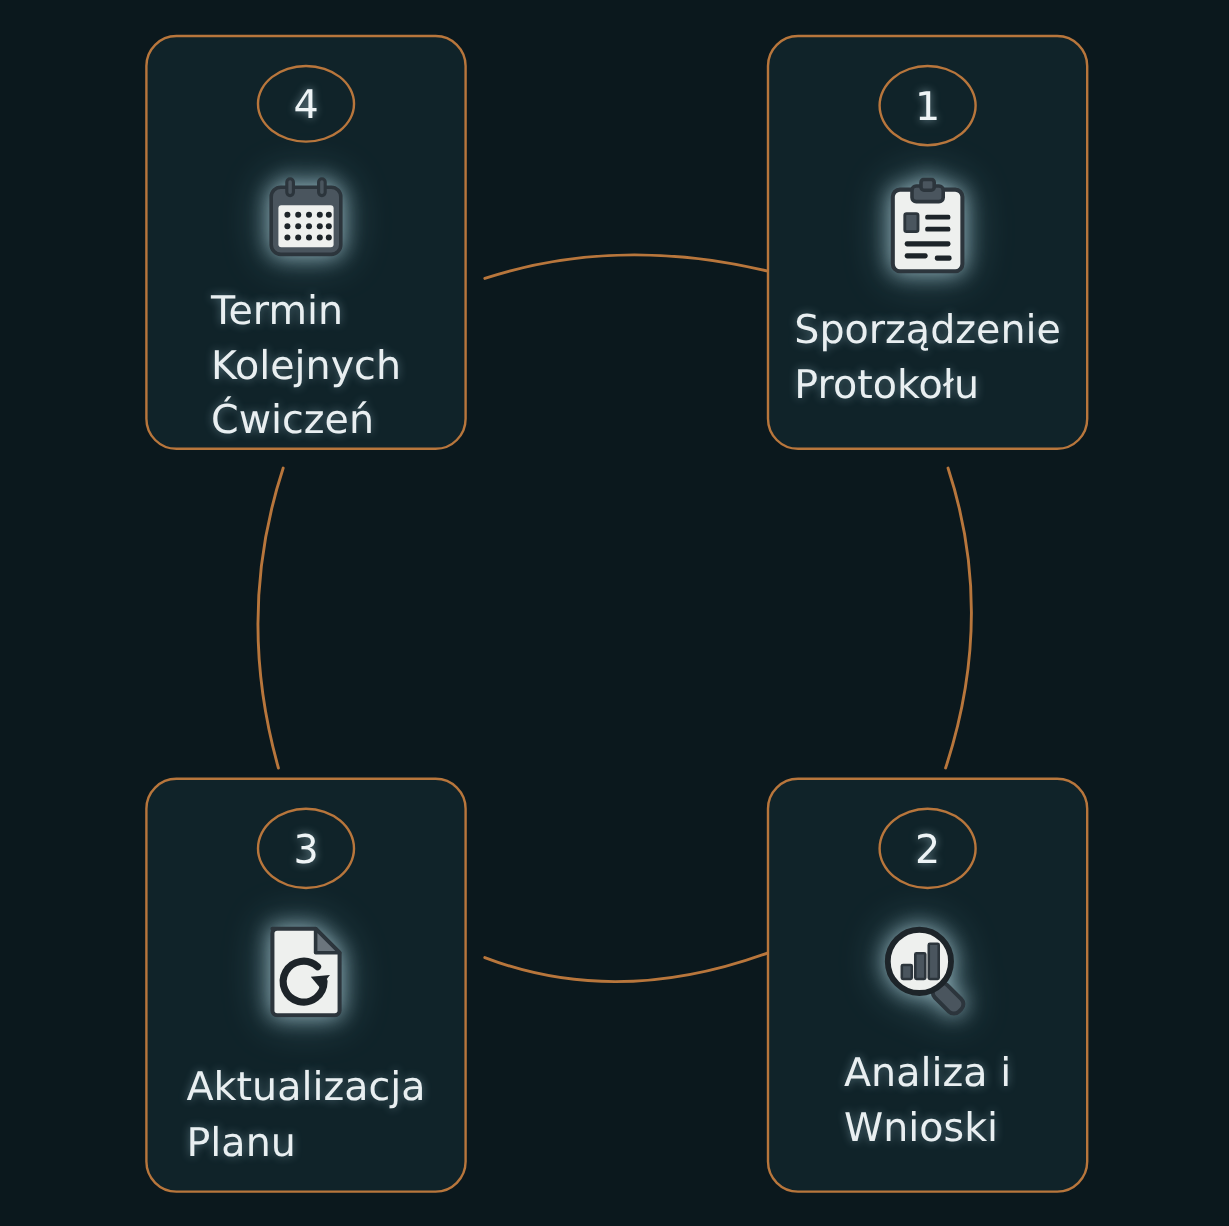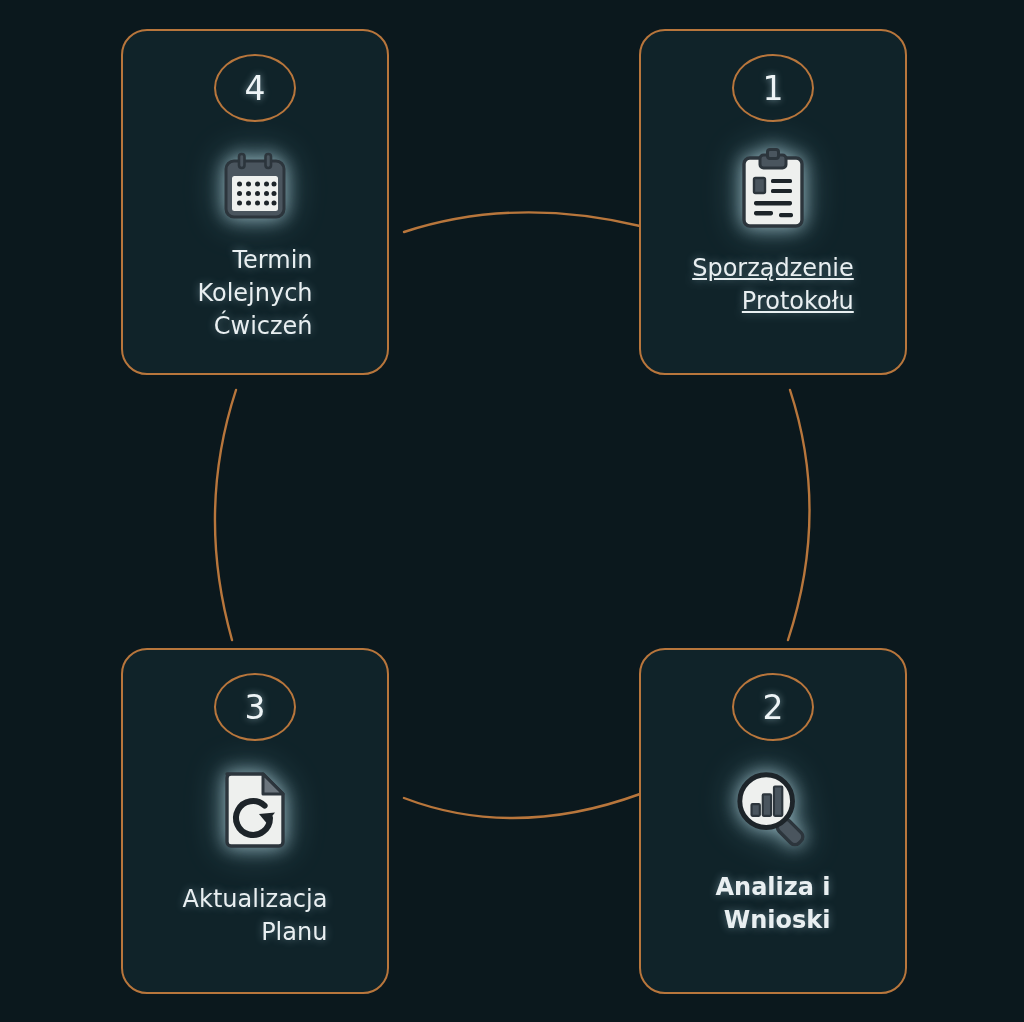--- a/index.html
+++ b/index.html
@@ -80,32 +80,32 @@
     justify-content: center;
     filter: drop-shadow(0 0 9px rgba(205,240,250,.62))
             drop-shadow(0 0 17px rgba(160,215,230,.34));
   }
   .step-icon svg { display: block; }
 
   
   .step-label {
     margin-top: 18px;
     padding: 0 14px;
-    text-align: right;
+    text-align: left;
     color: #e9eff1;
-    font-size: 24px;
+    font-size: 33px;
     line-height: 1.38;
     font-weight: 400;
     text-shadow: 0 0 8px rgba(175,215,230,.45);
     white-space: pre-line;
   }
   .card-4 .step-label { margin-top: 14px; }
-  .card-1 .step-label { margin-top: 22px; text-decoration: underline; }
+  .card-1 .step-label { margin-top: 22px; }
   .card-3 .step-label { margin-top: 34px; }
-  .card-2 .step-label { margin-top: 22px; font-weight: bold; }
+  .card-2 .step-label { margin-top: 22px; }
 </style>
 </head>
 <body>
 
 <div id="cycle-diagram">
 
   <svg id="connector-layer" viewBox="0 0 1024 1022">
     <path d="M 404 232 Q 514 196 640 226" fill="none" stroke="#b8763c" stroke-width="2.4" stroke-linecap="round"></path>
     <path d="M 790 390 Q 830 512 788 640" fill="none" stroke="#b8763c" stroke-width="2.4" stroke-linecap="round"></path>
     <path d="M 404 798 Q 514 840 640 794" fill="none" stroke="#b8763c" stroke-width="2.4" stroke-linecap="round"></path>

